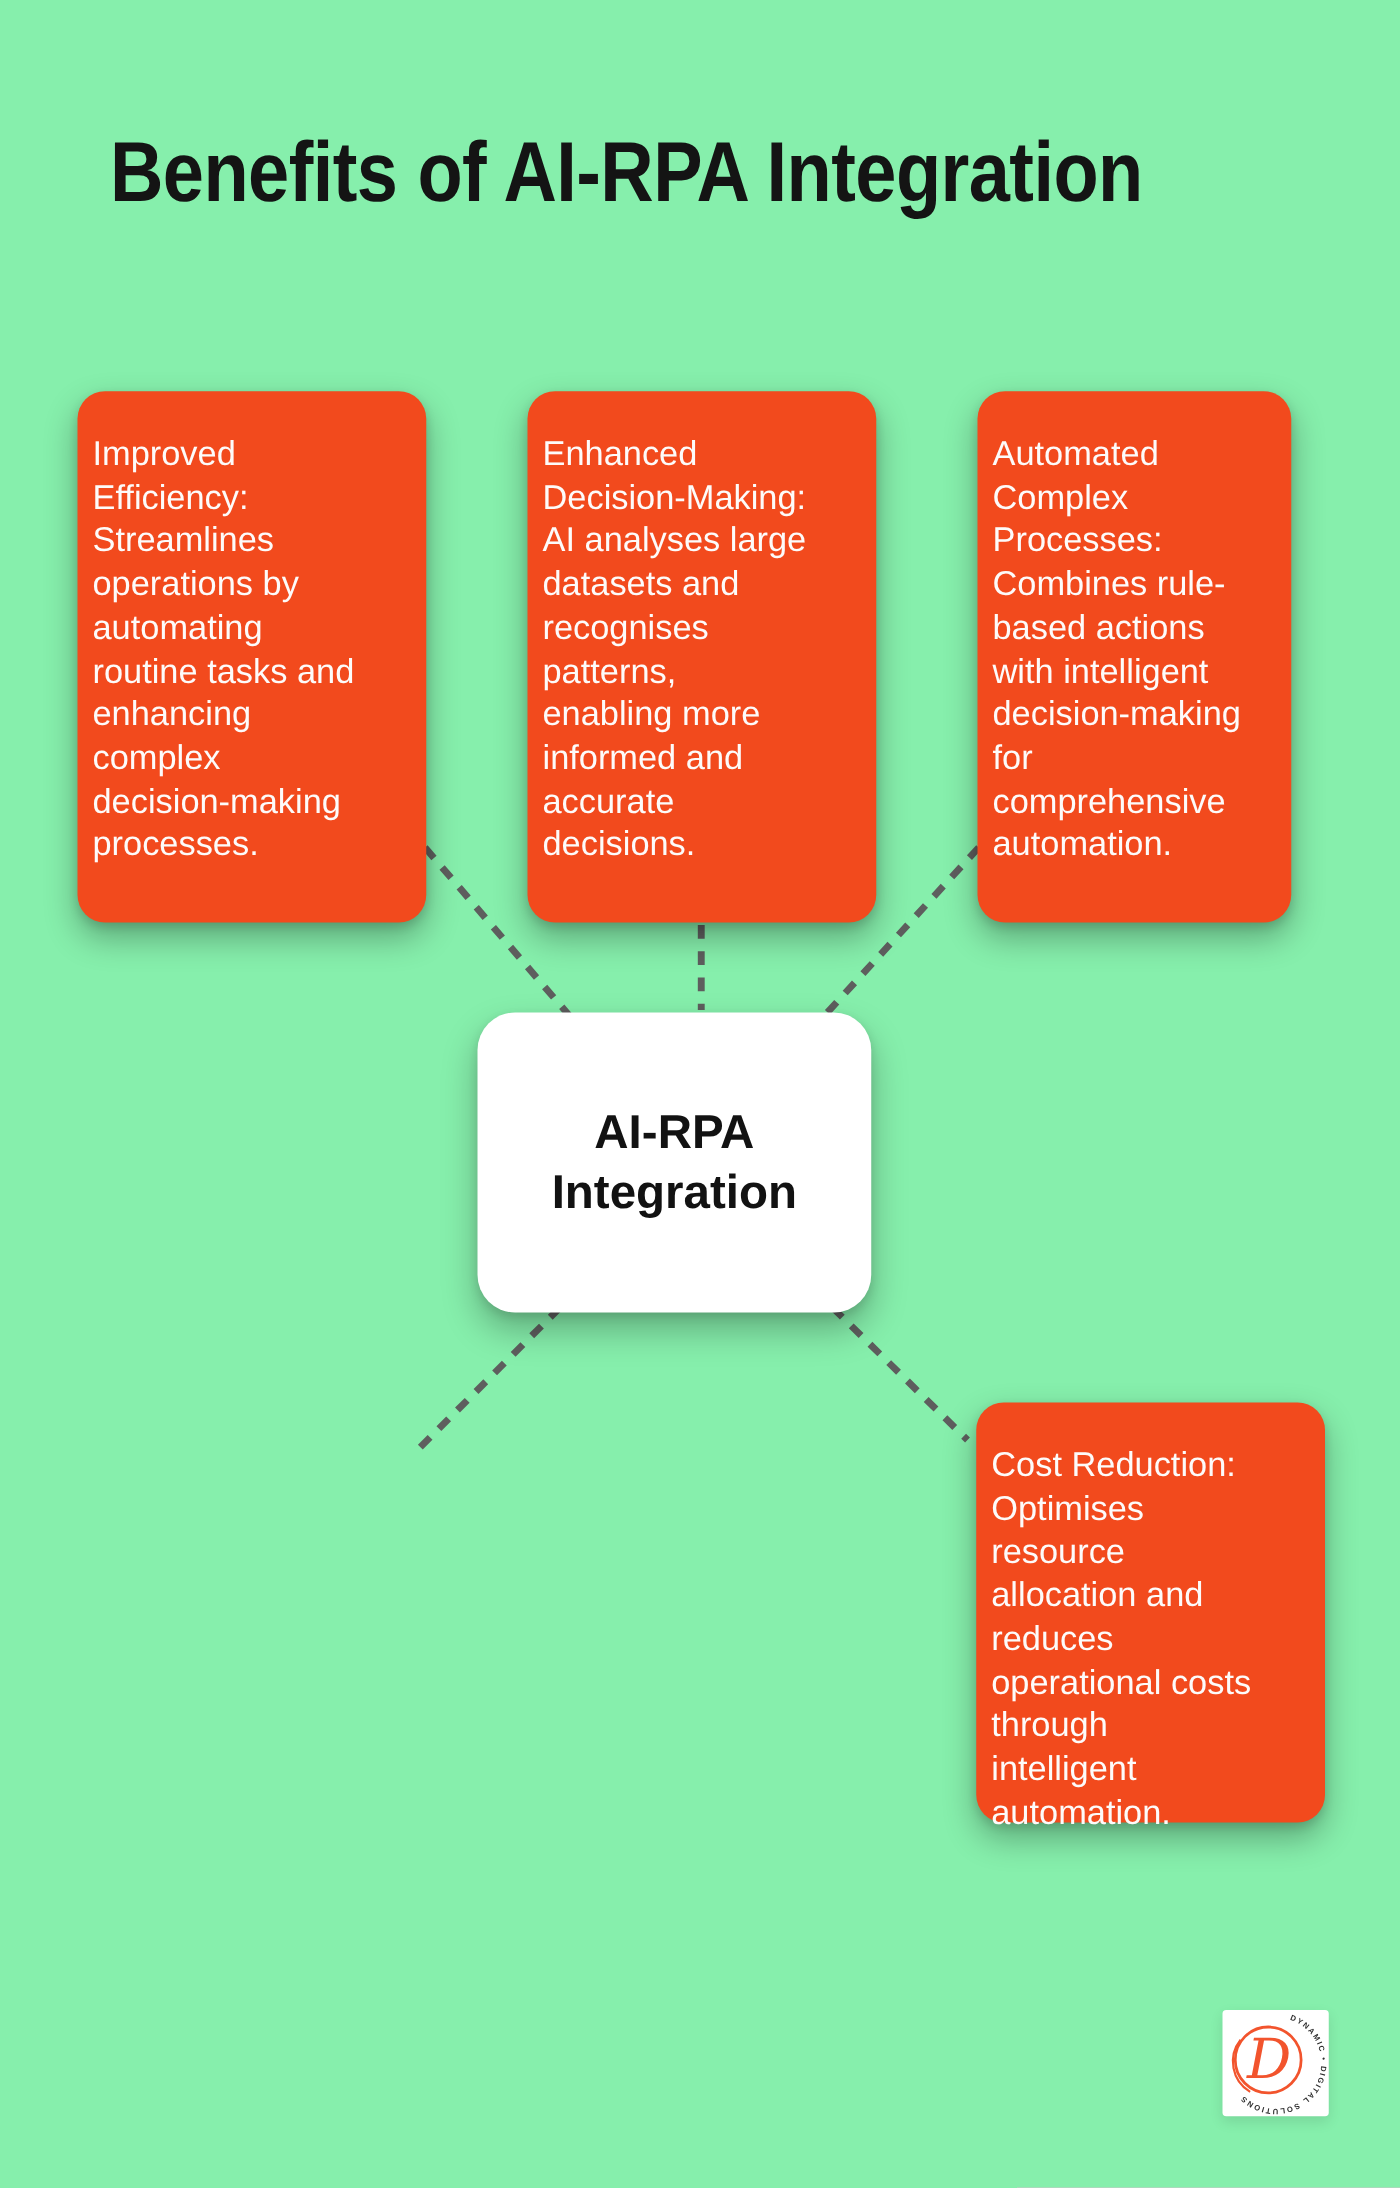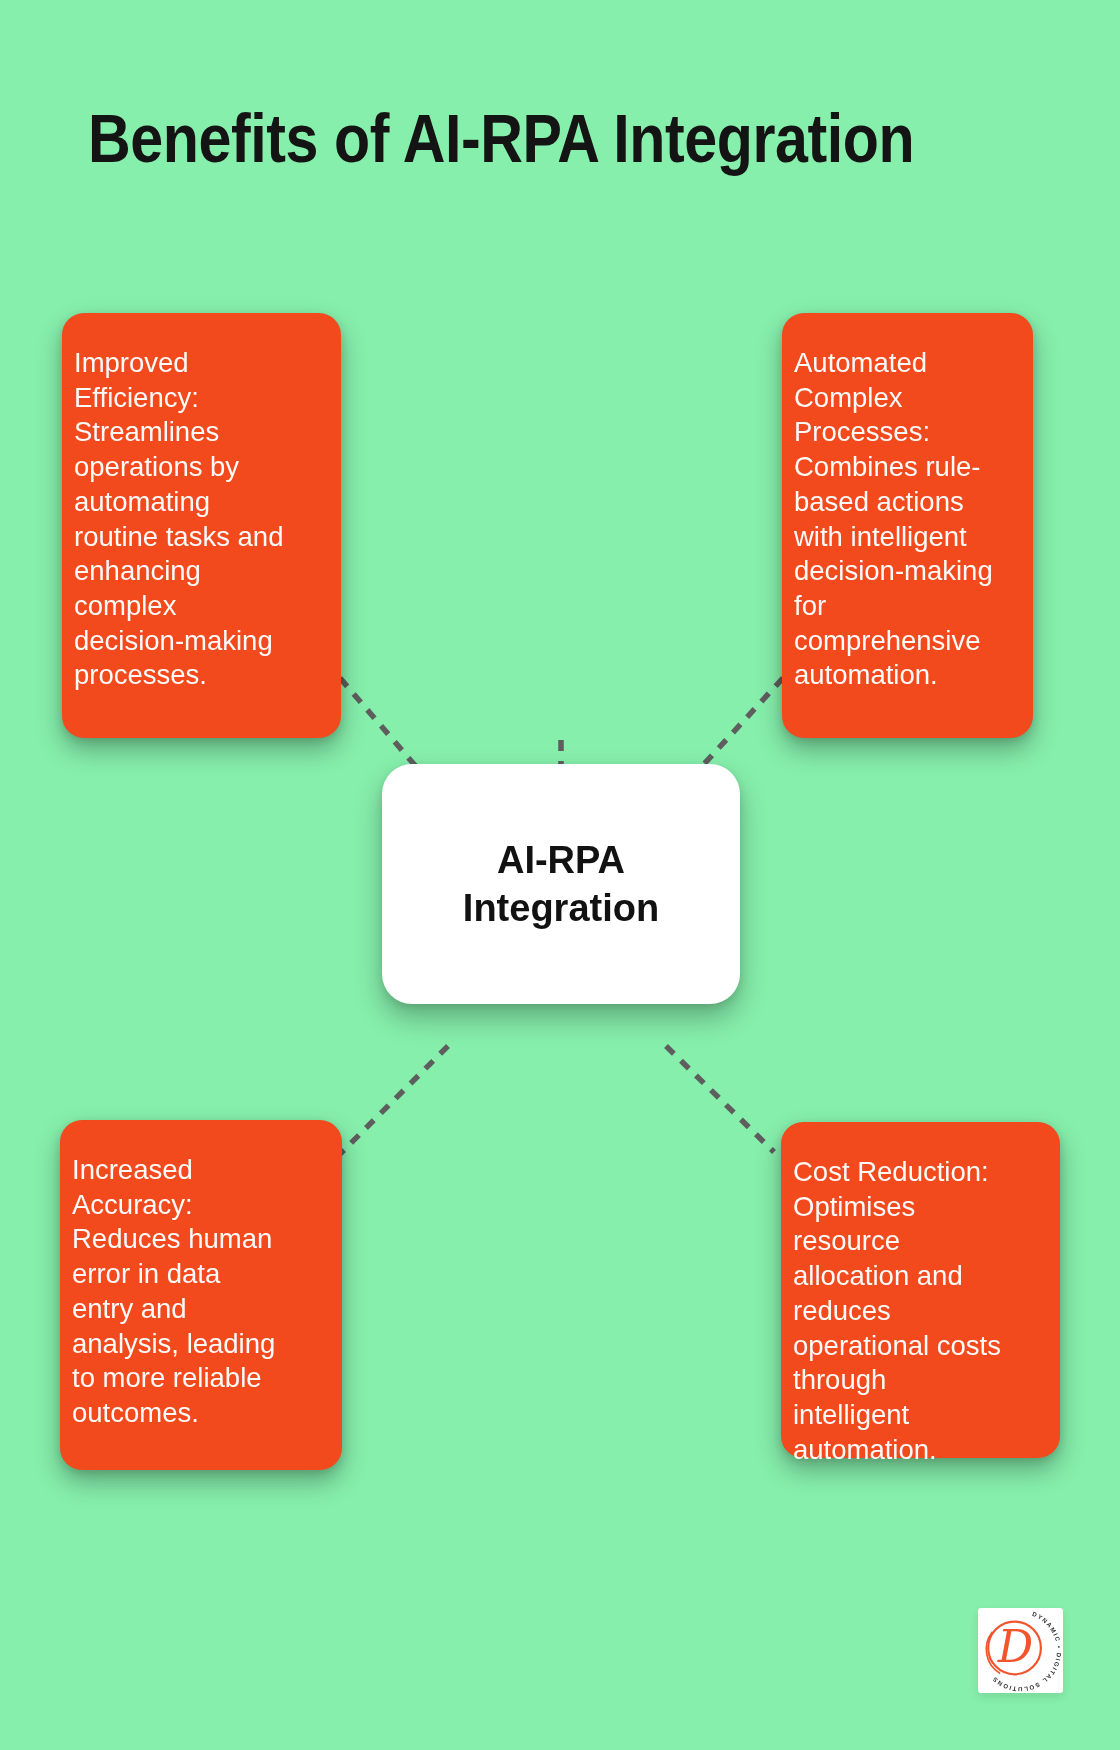--- a/index.html
+++ b/index.html
@@ -44,22 +44,22 @@
     white-space:pre-line;
     box-shadow:0 12px 26px rgba(0,0,0,0.30), 0 3px 8px rgba(0,0,0,0.12);
   }
   .card-1{left:62px;  top:313px;  width:279px; height:425px;}
   .card-2{left:422px; top:313px;  width:279px; height:425px;}
   .card-3{left:782px; top:313px;  width:251px; height:425px;}
   .card-4{left:60px;  top:1120px; width:282px; height:350px;}
   .card-5{left:781px; top:1122px; width:279px; height:336px;}
   .center-node{
     position:absolute;
-    left:382px; top:764px;
-    width:358px; height:240px;
+    left:382px; top:810px;
+    width:315px; height:240px;
     background:#ffffff;
     border-radius:30px;
     box-shadow:0 14px 28px rgba(0,0,0,0.28), 0 3px 8px rgba(0,0,0,0.10);
     display:flex;
     align-items:center;
     justify-content:center;
   }
   .center-label{
     font-size:38px;
     font-weight:bold;
@@ -110,40 +110,42 @@
 Efficiency:
 Streamlines
 operations by
 automating
 routine tasks and
 enhancing
 complex
 decision-making
 processes.</div>
 
+  <div class="benefit-card card-2">Enhanced
+Decision-Making:
+AI analyses large
+datasets and
+recognises
+patterns,
+enabling more
+informed and
+accurate
+decisions.</div>
 
   <div class="benefit-card card-3">Automated
 Complex
 Processes:
 Combines rule-
 based actions
 with intelligent
 decision-making
 for
 comprehensive
 automation.</div>
 
-  <div class="benefit-card card-4">Increased
-Accuracy:
-Reduces human
-error in data
-entry and
-analysis, leading
-to more reliable
-outcomes.</div>
 
   <div class="benefit-card card-5">Cost Reduction:
 Optimises
 resource
 allocation and
 reduces
 operational costs
 through
 intelligent
 automation.</div>

